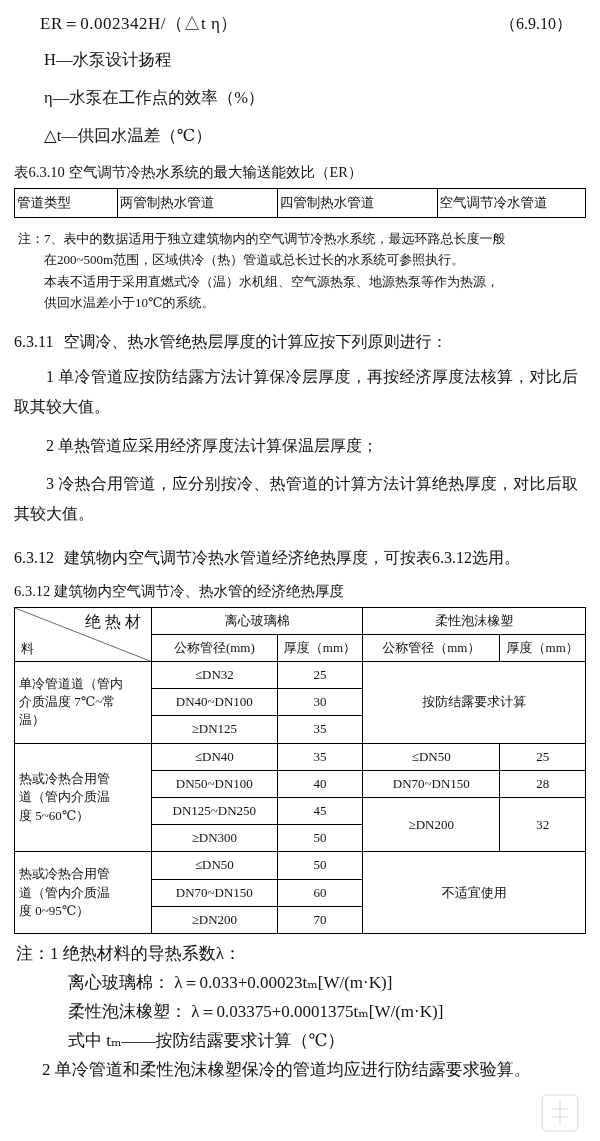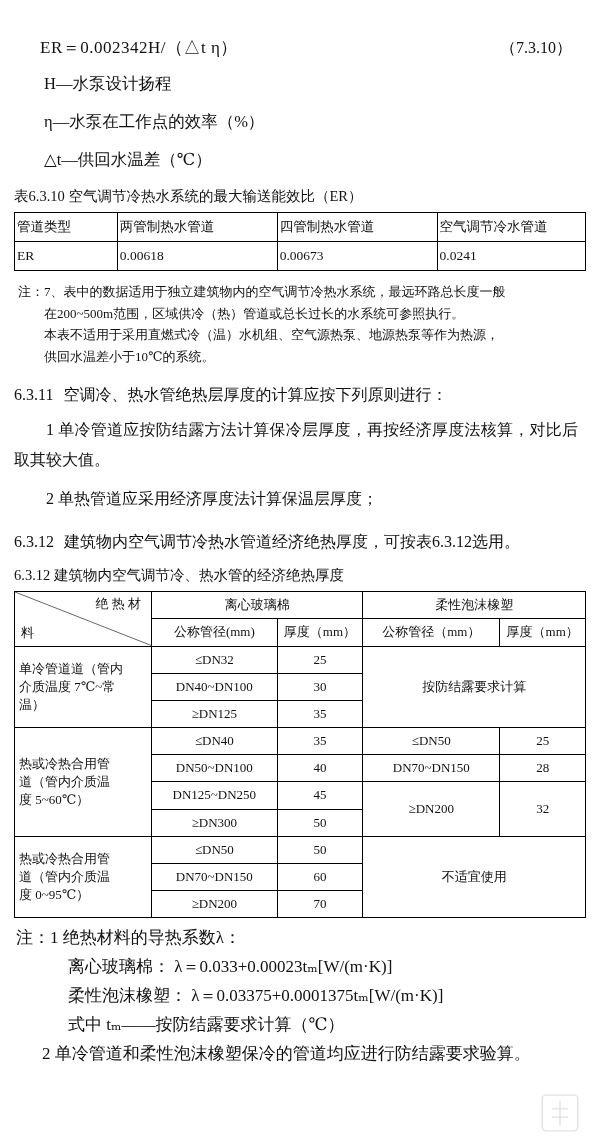--- a/index.html
+++ b/index.html
@@ -24,21 +24,20 @@
   .formula-row {
     display: flex;
     align-items: baseline;
     justify-content: space-between;
     padding: 12px 28px 6px 40px;
     font-size: 17px;
   }
   .formula-main {
     font-family: "Liberation Serif", serif;
     letter-spacing: 0.5px;
-    margin-top: 24px;
   }
   .formula-num {
     font-size: 16px;
   }
   .def-line {
     padding: 7px 28px 7px 44px;
     font-size: 16.5px;
     line-height: 1.45;
   }
   .tbl-caption {
@@ -122,21 +121,21 @@
   .corner .tl {
     position: absolute;
     left: 6px;
     bottom: 3px;
     font-size: 13px;
   }
   .corner .br {
     position: absolute;
     right: 10px;
     top: 3px;
-    font-size: 13px;
+    font-size: 16px;
   }
   .corner .diag {
     position: absolute;
     left: 0; top: 0;
     width: 100%; height: 100%;
   }
   .note2 {
     font-size: 17px;
     line-height: 1.7;
     padding: 4px 20px 2px 16px;
@@ -155,21 +154,21 @@
     opacity: 0.25;
   }
 </style>
 </head>
 <body>
 
 <div class="page">
 
   <div class="formula-row">
     <span class="formula-main">ER＝0.002342H/（△t η）</span>
-    <span class="formula-num">（7.3.10）</span>
+    <span class="formula-num">（6.9.10）</span>
   </div>
 
   <div class="def-line">H—水泵设计扬程</div>
   <div class="def-line">η—水泵在工作点的效率（%）</div>
   <div class="def-line">△t—供回水温差（℃）</div>
 
   <div class="tbl-caption">表6.3.10  空气调节冷热水系统的最大输送能效比（ER）</div>
 
   <table class="grid">
     <colgroup>
@@ -178,42 +177,37 @@
       <col style="width:28%">
       <col style="width:26%">
     </colgroup>
     <tbody>
       <tr>
         <td>管道类型</td>
         <td>两管制热水管道</td>
         <td>四管制热水管道</td>
         <td>空气调节冷水管道</td>
       </tr>
-      <tr>
-        <td>ER</td>
-        <td>0.00618</td>
-        <td>0.00673</td>
-        <td>0.0241</td>
-      </tr>
     </tbody>
   </table>
 
   <div class="note">
     <span class="firstline">注：7、表中的数据适用于独立建筑物内的空气调节冷热水系统，最远环路总长度一般</span>
     <span class="hang">在200~500m范围，区域供冷（热）管道或总长过长的水系统可参照执行。</span>
     <span class="hang">本表不适用于采用直燃式冷（温）水机组、空气源热泵、地源热泵等作为热源，</span>
     <span class="hang">供回水温差小于10℃的系统。</span>
   </div>
 
   <div class="clause">
     <span class="no">6.3.11</span><span>空调冷、热水管绝热层厚度的计算应按下列原则进行：</span>
   </div>
 
   <div class="para ind">1  单冷管道应按防结露方法计算保冷层厚度，再按经济厚度法核算，对比后取其较大值。</div>
   <div class="para ind">2  单热管道应采用经济厚度法计算保温层厚度；</div>
+  <div class="para ind">3  冷热合用管道，应分别按冷、热管道的计算方法计算绝热厚度，对比后取其较大值。</div>
 
   <div class="clause">
     <span class="no">6.3.12</span><span>建筑物内空气调节冷热水管道经济绝热厚度，可按表6.3.12选用。</span>
   </div>
 
   <div class="tbl-caption indent">6.3.12  建筑物内空气调节冷、热水管的经济绝热厚度</div>
 
   <table class="t2">
     <colgroup>
       <col style="width:24%">

